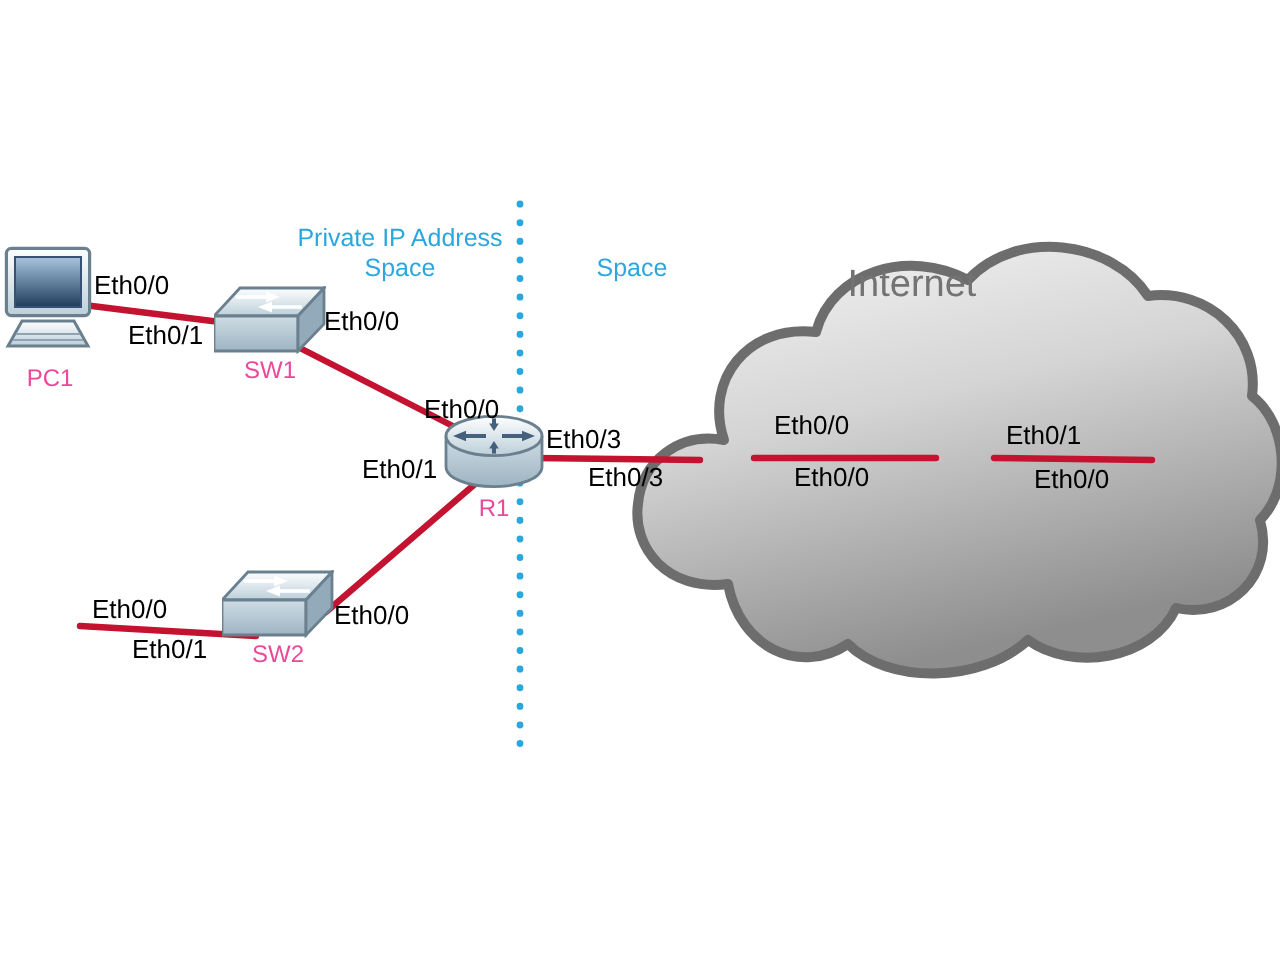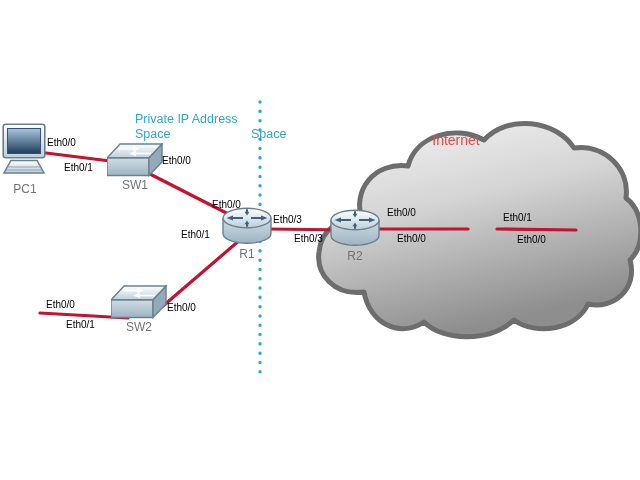--- a/index.html
+++ b/index.html
@@ -3,27 +3,27 @@
 <meta charset="utf-8">
 <style>
   html,body{margin:0;padding:0}
   body{
     width:640px;height:480px;background:#ffffff;position:relative;overflow:hidden;
     font-family:"Liberation Sans","DejaVu Sans",sans-serif;color:#000;
   }
   .stage{position:absolute;left:0;top:0;width:640px;height:480px}
   .layer{position:absolute;left:0;top:0;pointer-events:none}
   .device{position:absolute;display:flex;flex-direction:column;align-items:center}
-  .dev-label{font-size:12px;line-height:13px;margin-top:2px;white-space:nowrap;color:#737373}
-  .if-label{position:absolute;font-size:10px;line-height:12px;white-space:nowrap;color:#000}
+  .dev-label{font-size:12px;line-height:13px;margin-top:2px;white-space:nowrap;color:#ec4899}
+  .if-label{position:absolute;font-size:13px;line-height:12px;white-space:nowrap;color:#000}
   .region-label{
-    position:absolute;width:130px;text-align:left;
+    position:absolute;width:130px;text-align:center;
     font-size:12.5px;line-height:15px;color:var(--region-text,#2aa7dc);
   }
-  .internet-label{position:absolute;width:104px;text-align:center;font-size:14px;color:#ef4444}
+  .internet-label{position:absolute;width:104px;text-align:center;font-size:19px;color:#737373}
 </style>
 </head>
 <body>
 
 <div class="stage">
 
   <svg width="0" height="0" style="position:absolute" aria-hidden="true">
     <defs>
       <linearGradient id="gDev" x1="0" y1="0" x2="0" y2="1">
         <stop offset="0" stop-color="#fdfefe"></stop>
@@ -131,37 +131,20 @@
           <polygon points="45.5,12 39,9.4 39,14.6" stroke="none"></polygon>
         <line x1="25" y1="3.2" x2="25" y2="6.2"></line>
           <polygon points="25,9.5 22.6,5.8 27.4,5.8" stroke="none"></polygon>
         <line x1="25" y1="20.8" x2="25" y2="17.8"></line>
           <polygon points="25,14.5 22.6,18.2 27.4,18.2" stroke="none"></polygon>
       </g>
     </svg>
     <div class="dev-label">R1</div>
   </div>
 
-  <div class="device" style="left:330px;top:208px">
-    <svg width="50" height="40" viewBox="0 0 50 40">
-      <path d="M1,12 v15.5 a24,9.8 0 0 0 48,0 V12" fill="url(#gDevFront)" stroke="#6b808e" stroke-width="1.4"></path>
-      <ellipse cx="25" cy="12" rx="24" ry="9.8" fill="url(#gDev)" stroke="#6b808e" stroke-width="1.4"></ellipse>
-      <g stroke="#44607a" stroke-width="2" fill="#44607a">
-        <line x1="21" y1="12" x2="10" y2="12"></line>
-          <polygon points="4.5,12 11,9.4 11,14.6" stroke="none"></polygon>
-        <line x1="29" y1="12" x2="40" y2="12"></line>
-          <polygon points="45.5,12 39,9.4 39,14.6" stroke="none"></polygon>
-        <line x1="25" y1="3.2" x2="25" y2="6.2"></line>
-          <polygon points="25,9.5 22.6,5.8 27.4,5.8" stroke="none"></polygon>
-        <line x1="25" y1="20.8" x2="25" y2="17.8"></line>
-          <polygon points="25,14.5 22.6,18.2 27.4,18.2" stroke="none"></polygon>
-      </g>
-    </svg>
-    <div class="dev-label">R2</div>
-  </div>
 
 
 
   <span class="if-label" style="left:47px;top:137px">Eth0/0</span>
   <span class="if-label" style="left:64px;top:162px">Eth0/1</span>
   <span class="if-label" style="left:162px;top:155px">Eth0/0</span>
   <span class="if-label" style="left:212px;top:199px">Eth0/0</span>
   <span class="if-label" style="left:181px;top:229px">Eth0/1</span>
   <span class="if-label" style="left:273px;top:214px">Eth0/3</span>
   <span class="if-label" style="left:294px;top:233px">Eth0/3</span>

